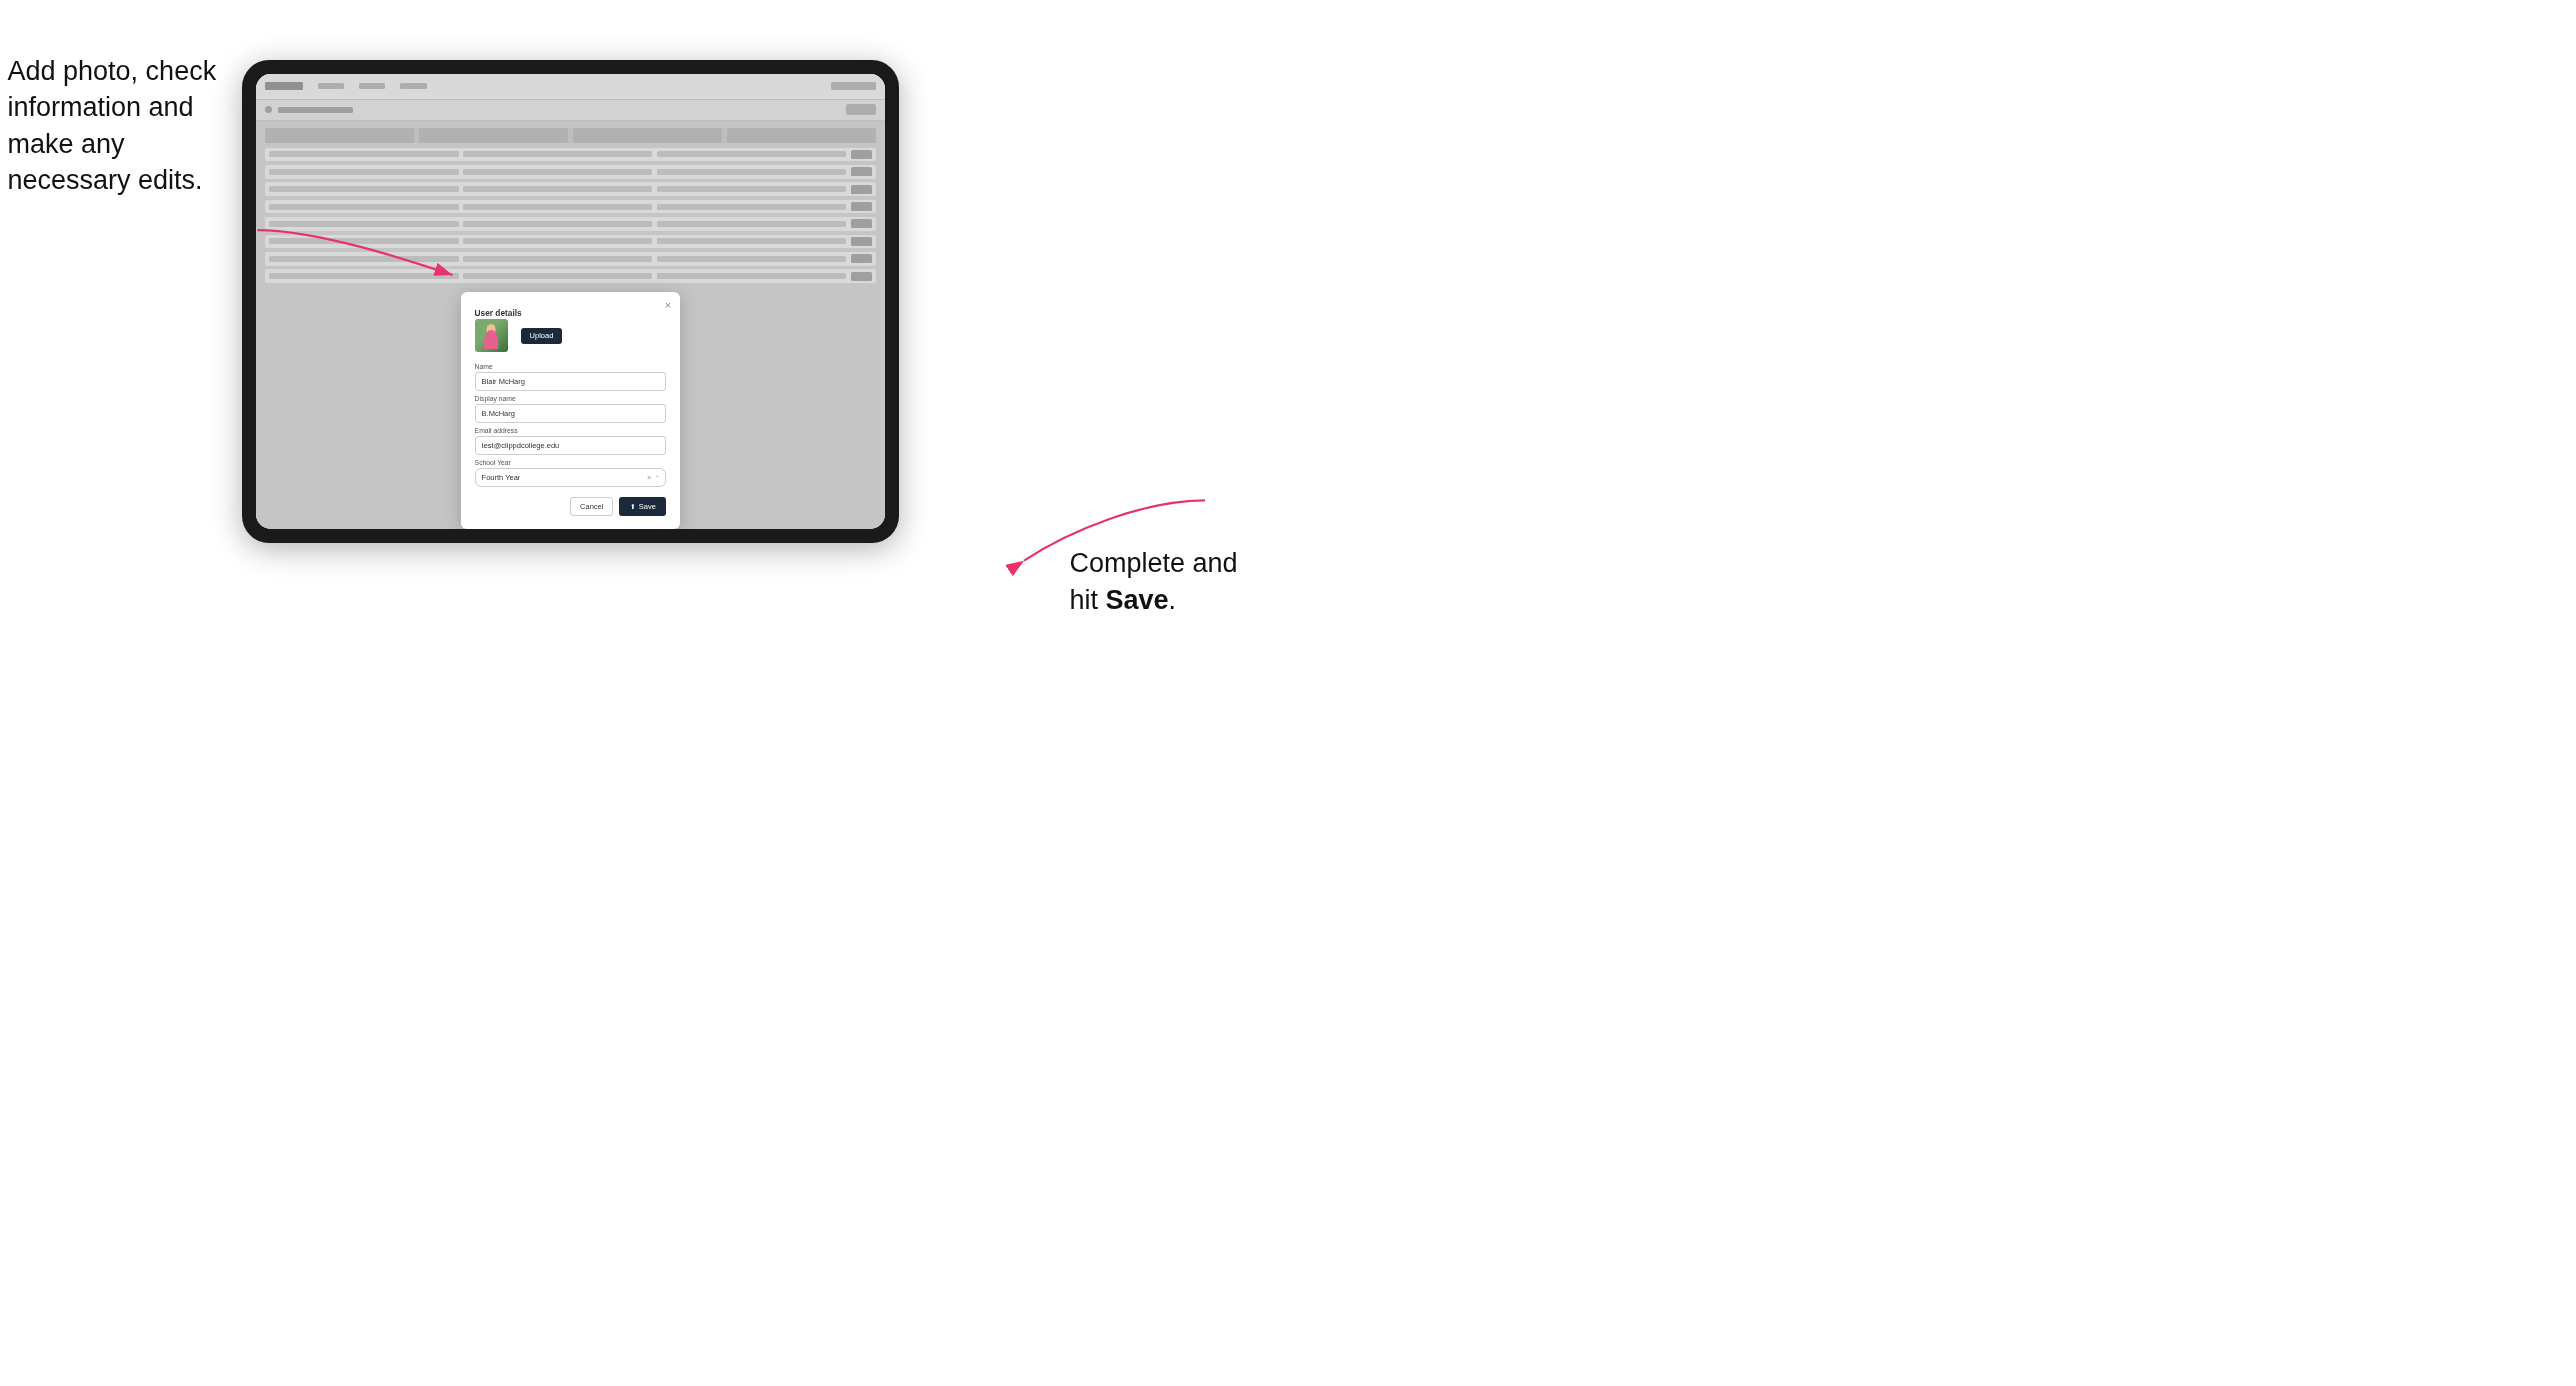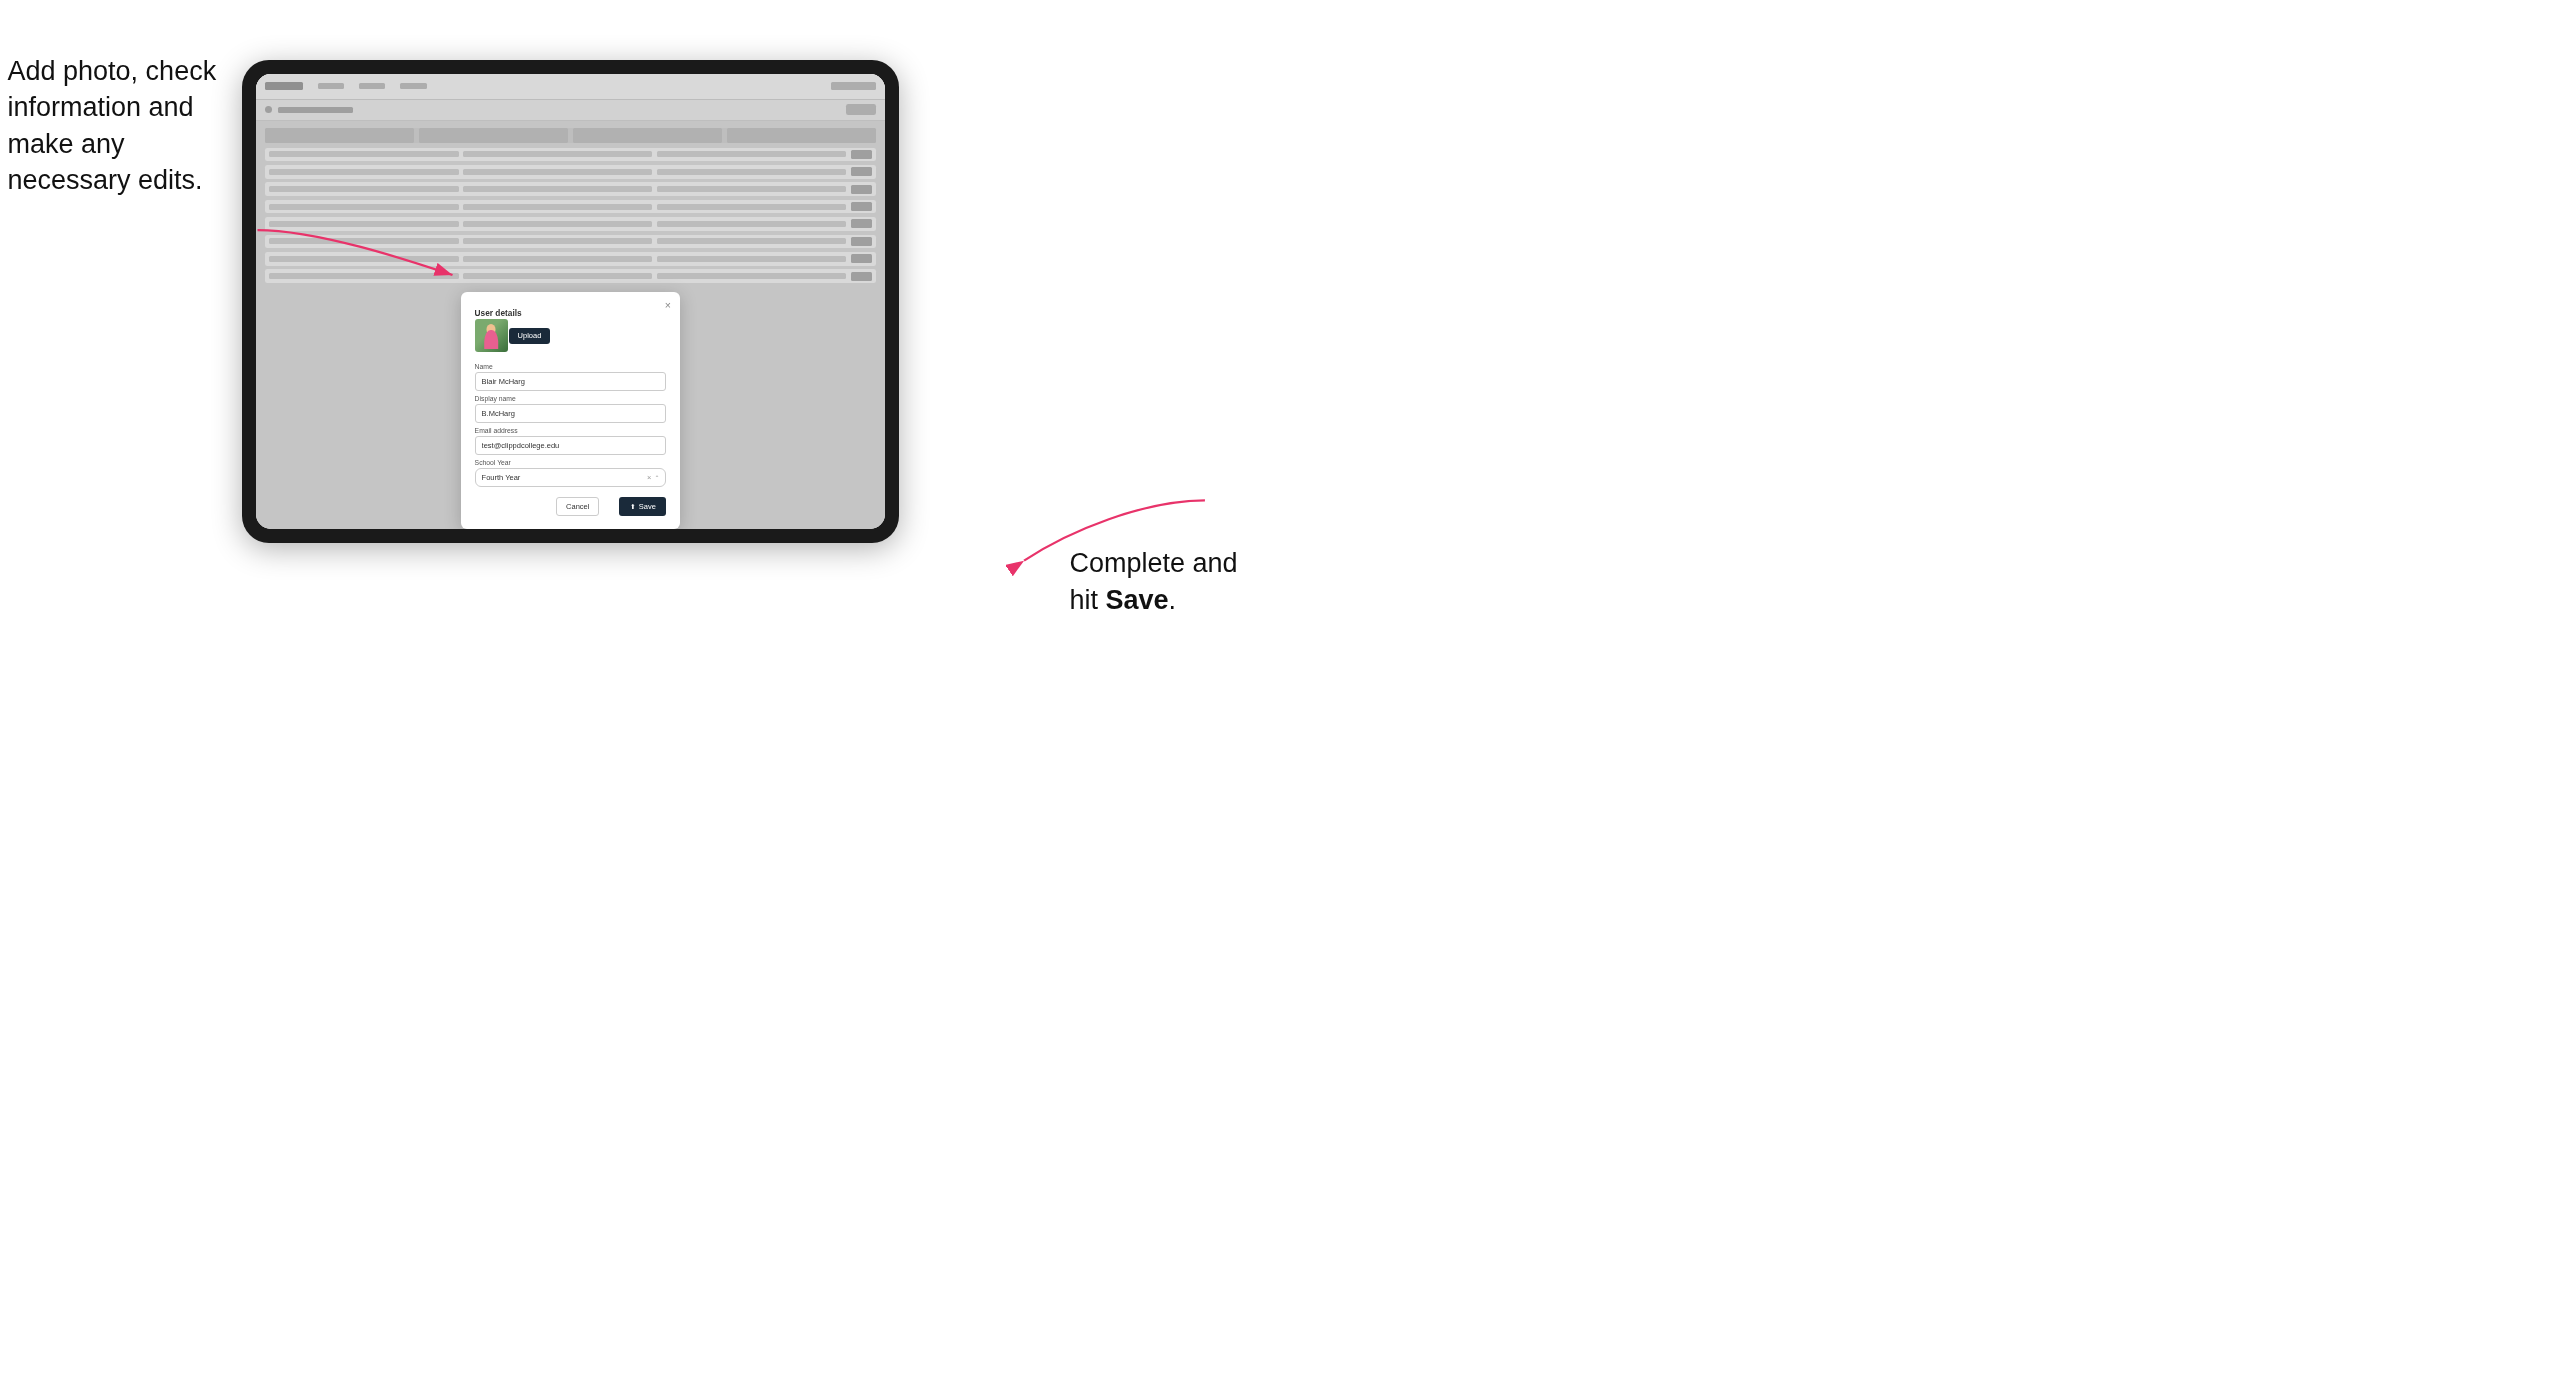--- a/index.html
+++ b/index.html
@@ -221,21 +221,21 @@
       color: #888;
       cursor: pointer;
       background: none;
       border: none;
     }
 
     
     .photo-section {
       display: flex;
       align-items: center;
-      gap: 1px;
+      gap: 13px;
       margin-bottom: 10.6px;
     }
 
     .photo-thumb {
       width: 33px;
       height: 33px;
       border-radius: 3px;
       background: linear-gradient(135deg, #7aaa6e 40%, #3a6e3a 100%);
       overflow: hidden;
       position: relative;
@@ -328,21 +328,21 @@
 
     .select-arrow {
       font-size: 6px;
       color: #999;
     }
 
     
     .modal-footer {
       display: flex;
       justify-content: flex-end;
-      gap: 20px;
+      gap: 6px;
       margin-top: 10.6px;
     }
 
     .btn-cancel {
       background: #fff;
       color: #333;
       border: 0.8px solid #ccc;
       border-radius: 3px;
       padding: 3.8px 9px;
       font-size: 7.5px;

